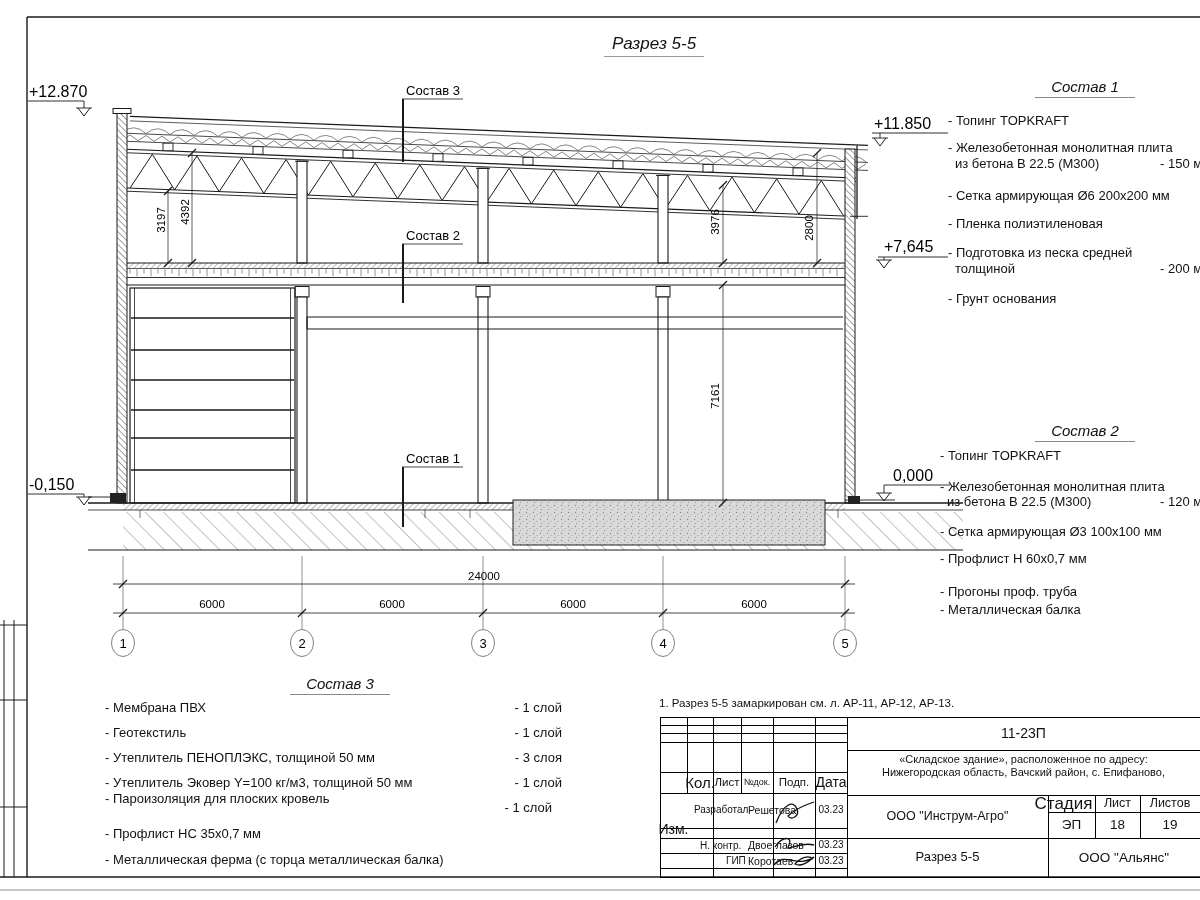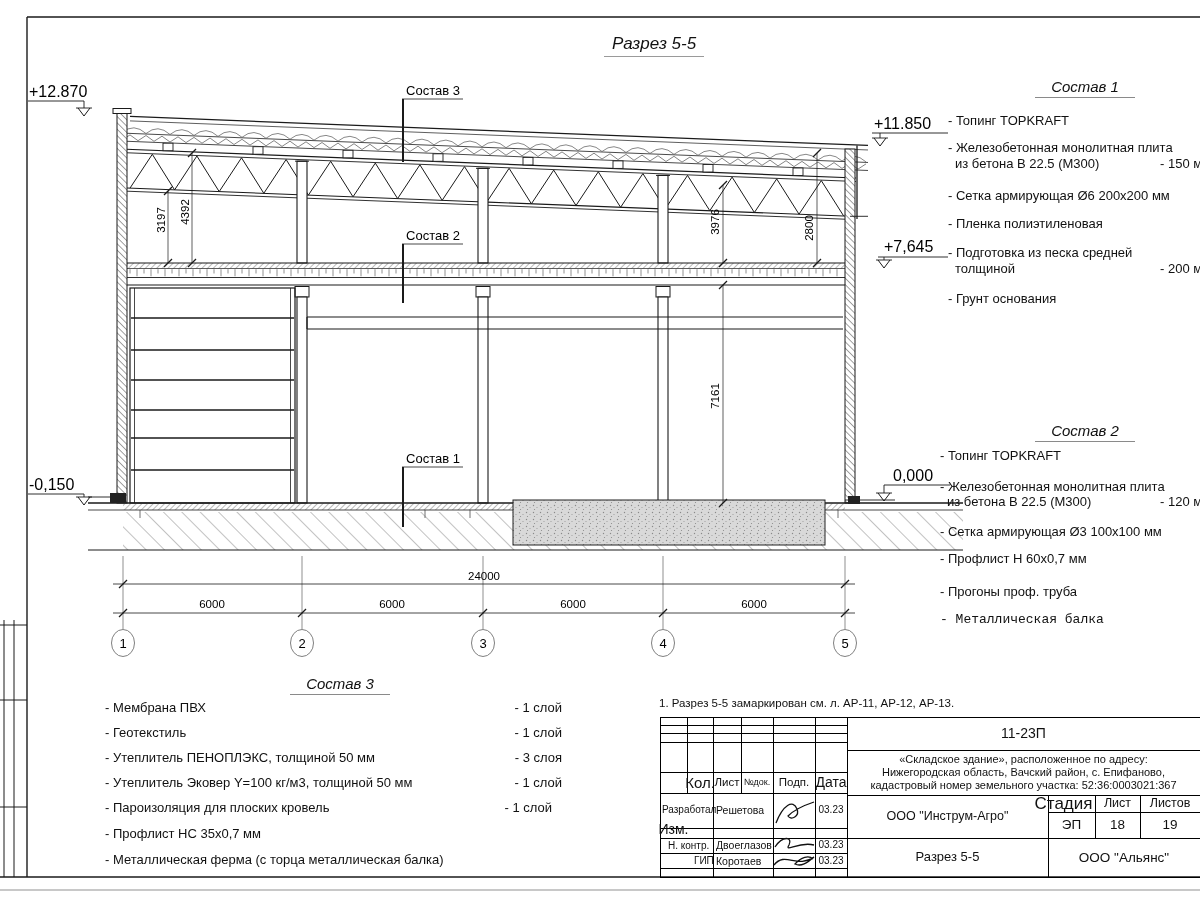--- a/index.html
+++ b/index.html
@@ -10,21 +10,21 @@
   .it{position:absolute;font-size:13px;white-space:nowrap;color:#111;}
   .hd{position:absolute;font-style:italic;font-size:15px;text-align:center;
       border-bottom:1px solid #8a8a8a;padding-bottom:2px;white-space:nowrap;}
   .main-title{position:absolute;left:604px;top:34px;width:100px;text-align:center;
       font-style:italic;font-size:17px;border-bottom:1px solid #9a9a9a;padding-bottom:2px;}
   .note{position:absolute;left:659px;top:697px;font-size:11.5px;white-space:nowrap;}
   .tb{position:absolute;left:660px;top:717px;width:540px;height:160px;}
   .tb .tl{position:absolute;background:#000;}
   .tc{position:absolute;display:flex;align-items:center;justify-content:center;
       text-align:center;white-space:nowrap;line-height:1.15;}
-  .tc.left{justify-content:flex-start;text-align:left;}
+  .tc.left{justify-content:flex-start;text-align:left;margin-left:32px;}
 </style>
 </head>
 <body>
 
 <svg width="1200" height="900" viewBox="0 0 1200 900">
   <defs>
     <pattern id="wh" width="4.5" height="4.5" patternUnits="userSpaceOnUse" patternTransform="rotate(-45)">
       <line x1="0" y1="0" x2="0" y2="4.5" stroke="#444" stroke-width="1"></line>
     </pattern>
     <pattern id="gh" width="13" height="13" patternUnits="userSpaceOnUse" patternTransform="rotate(-45)">
@@ -379,34 +379,34 @@
 
 <div class="abs" style="left:940px;top:418px;width:278px;height:230px;">
   <div class="hd" style="left:95px;top:4px;width:100px;">Состав 2</div>
   <div class="it" style="left:0;top:30px;">- Топинг TOPKRAFT</div>
   <div class="it" style="left:0;top:61px;">- Железобетонная  монолитная плита</div>
   <div class="it" style="left:7px;top:76px;">из бетона  В 22.5 (М300)</div>
   <div class="it" style="left:220px;top:76px;">- 120 мм</div>
   <div class="it" style="left:0;top:106px;">- Сетка армирующая Ø3 100х100 мм</div>
   <div class="it" style="left:0;top:133px;">- Профлист Н 60х0,7 мм</div>
   <div class="it" style="left:0;top:166px;">- Прогоны проф. труба</div>
-  <div class="it" style="left:0;top:194px;font-family:Liberation Mono, monospace;">- Металлическая балка</div>
+  <div class="it" style="left:0;top:184px;">- Металлическая балка</div>
 </div>
 
 <div class="abs" style="left:105px;top:672px;width:470px;height:210px;">
   <div class="hd" style="left:185px;top:3px;width:100px;">Состав 3</div>
   <div class="it" style="left:0;top:28px;">- Мембрана ПВХ</div>
   <div class="it" style="left:397px;top:28px;width:60px;text-align:right;">- 1 слой</div>
   <div class="it" style="left:0;top:53px;">- Геотекстиль</div>
   <div class="it" style="left:397px;top:53px;width:60px;text-align:right;">- 1 слой</div>
   <div class="it" style="left:0;top:78px;">- Утеплитель ПЕНОПЛЭКС, толщиной 50 мм</div>
   <div class="it" style="left:397px;top:78px;width:60px;text-align:right;">- 3 слоя</div>
   <div class="it" style="left:0;top:103px;">- Утеплитель Эковер Y=100 кг/м3, толщиной 50 мм</div>
   <div class="it" style="left:397px;top:103px;width:60px;text-align:right;">- 1 слой</div>
-  <div class="it" style="left:0;top:128px;">- Пароизоляция для плоских кровель</div>
+  <div class="it" style="left:0;top:119px;">- Пароизоляция для плоских кровель</div>
   <div class="it" style="left:387px;top:128px;width:60px;text-align:right;">- 1 слой</div>
   <div class="it" style="left:0;top:154px;">- Профлист НС 35х0,7 мм</div>
   <div class="it" style="left:0;top:180px;">- Металлическая ферма (с торца металлическая балка)</div>
 </div>
 
 <div class="note">1. Разрез 5-5 замаркирован см. л. АР-11, АР-12, АР-13.</div>
 
 <div class="tb">
   <div id="tb-lines">
       <div class="tl" style="left: 0px; top: 0px; width: 540px; height: 1px;"></div>
@@ -432,21 +432,20 @@
       <div class="tl" style="left: 113px; top: 0px; width: 1px; height: 160px;"></div>
       <div class="tl" style="left: 155px; top: 0px; width: 1px; height: 160px;"></div>
       <div class="tl" style="left: 388px; top: 78px; width: 1px; height: 82px;"></div>
       <div class="tl" style="left: 435px; top: 78px; width: 1px; height: 43px;"></div>
       <div class="tl" style="left: 480px; top: 78px; width: 1px; height: 43px;"></div>
     </div>
 
   <div class="tc" style="left:187px;top:0;width:353px;height:33px;font-size:14px;">11-23П</div>
   <div class="tc" style="left:187px;top:49px;width:353px;height:13px;font-size:11px;">Нижегородская область, Вачский район, с. Епифаново,</div>
   <div class="tc" style="left:187px;top:36px;width:353px;height:13px;font-size:11px;">«Складское здание», расположенное по адресу:</div>
-  <div class="tc" style="left:187px;top:62px;width:353px;height:13px;font-size:11px;">кадастровый номер земельного участка: 52:36:0003021:367</div>
 
   <div class="tc" style="left:0;top:55px;width:27px;height:21px;font-size:14px;margin-top:47px;">Изм.</div>
   <div class="tc" style="left:27px;top:55px;width:26px;height:21px;font-size:15px;">Кол.</div>
   <div class="tc" style="left:53px;top:55px;width:28px;height:21px;font-size:11.5px;">Лист</div>
   <div class="tc" style="left:81px;top:55px;width:32px;height:21px;font-size:9px;">№док.</div>
   <div class="tc" style="left:113px;top:55px;width:42px;height:21px;font-size:11.5px;">Подп.</div>
   <div class="tc" style="left:155px;top:55px;width:32px;height:21px;font-size:14px;">Дата</div>
 
   <div class="tc left" style="left:2px;top:86px;width:50px;height:14px;font-size:10px;">Разработал</div>
   <div class="tc left" style="left:56px;top:86px;width:56px;height:14px;font-size:10.5px;">Решетова</div>

